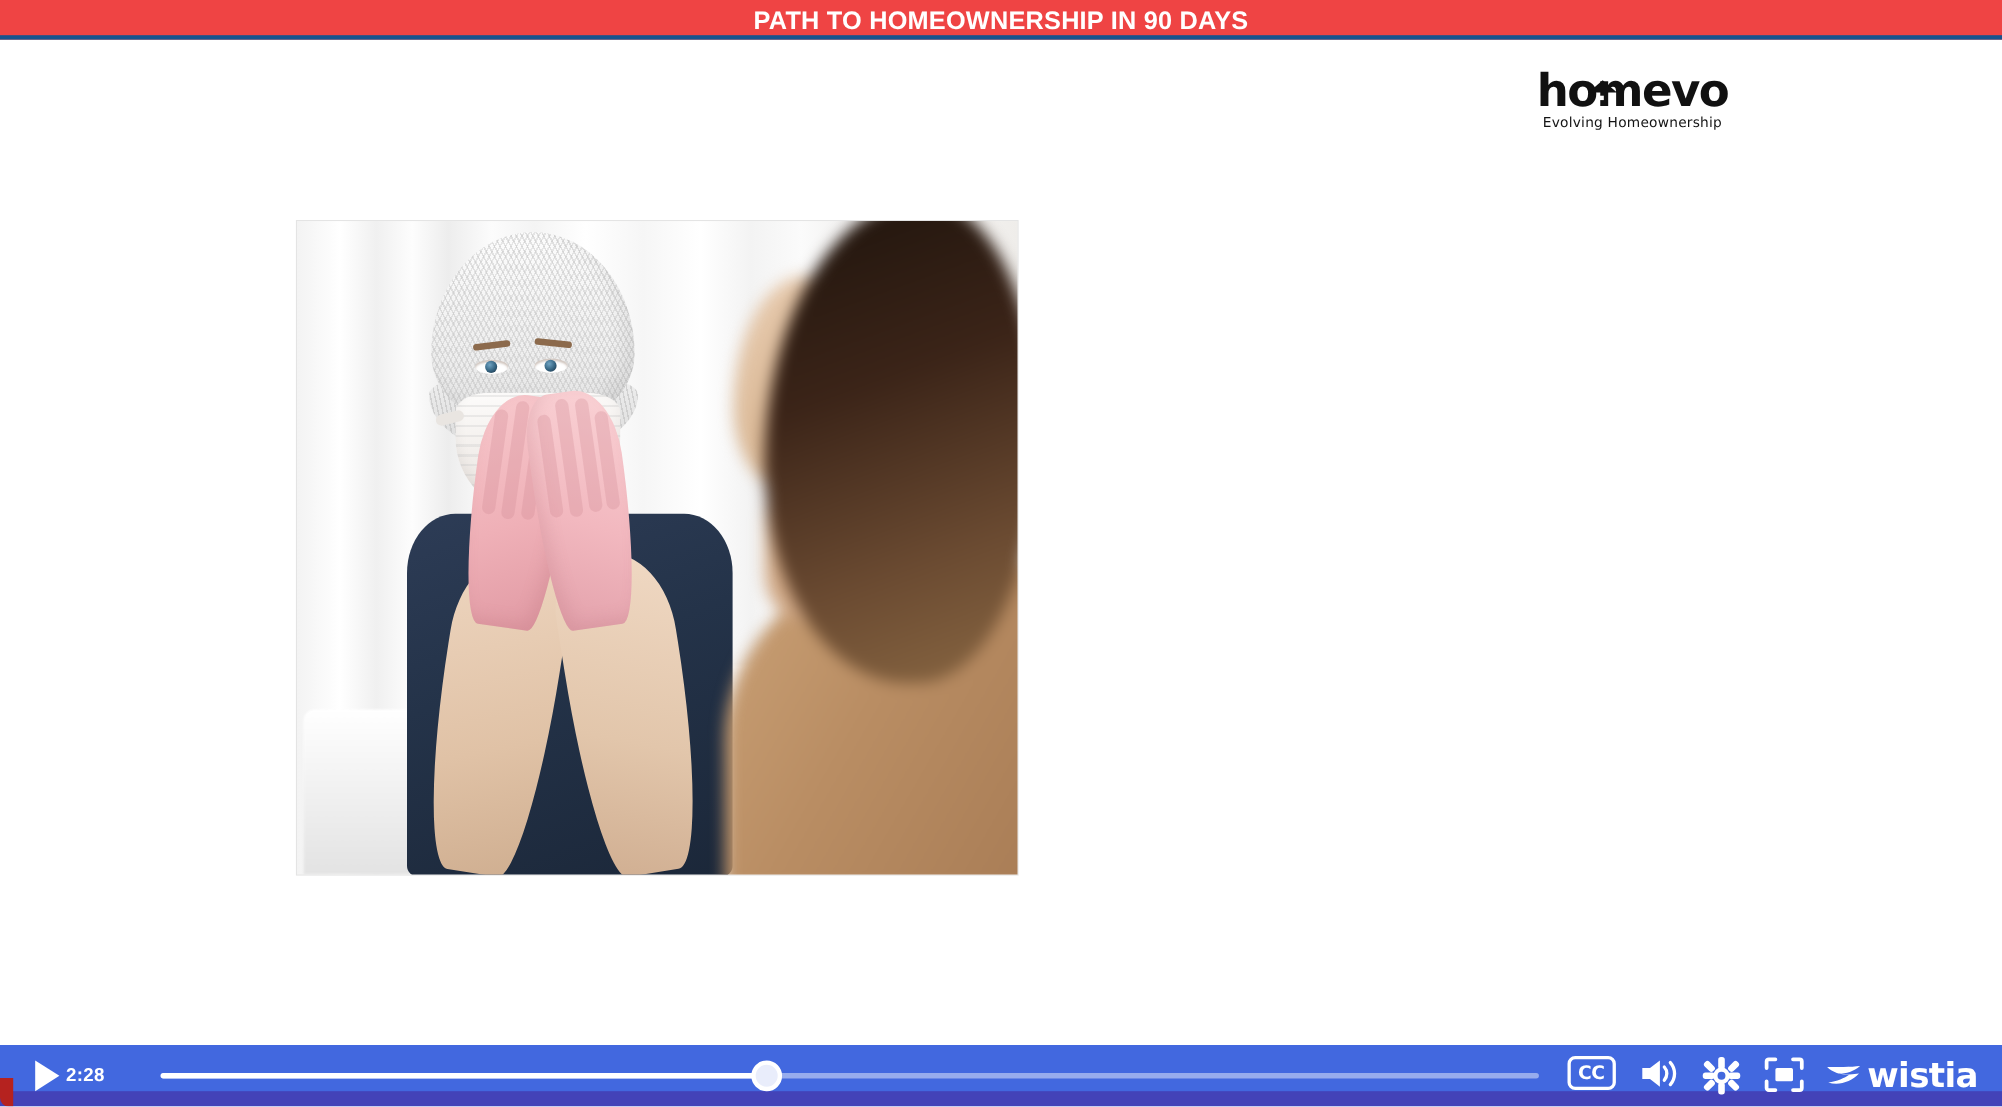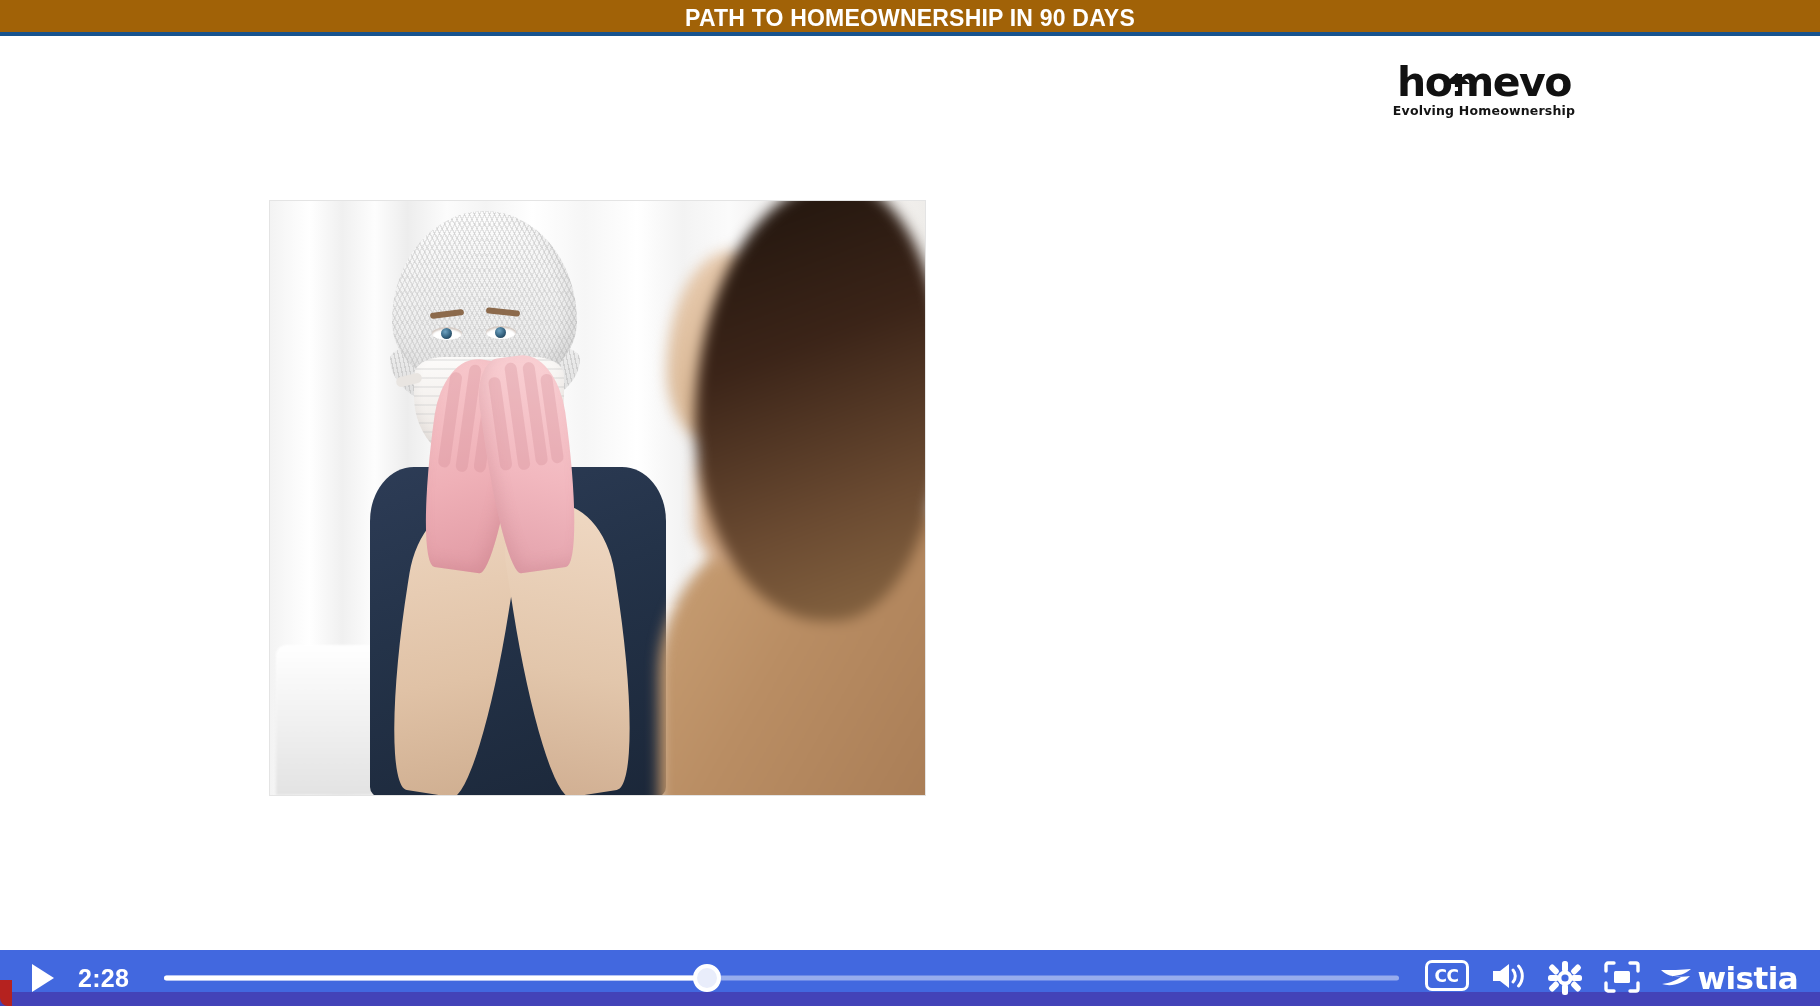--- a/index.html
+++ b/index.html
@@ -16,21 +16,21 @@
     position:relative;
     width:1820px; height:1006px;
     background:#ffffff;
     overflow:hidden;
   }
 
   
   .slide-titlebar {
     position:absolute; left:0; top:0;
     width:1820px; height:36px;
-    background:#a16207;
+    background:#ef4444;
     display:flex; align-items:center; justify-content:center;
     box-shadow:inset 0 -3px 0 rgba(0,0,0,0.10);
   }
   .slide-titlebar .rule {
     position:absolute; left:0; bottom:0; width:100%; height:4px;
     background:#17538e;
   }
   .slide-title {
     position:relative;
     color:#ffffff;
@@ -74,21 +74,21 @@
   }
   .logo-roof-dot {
     position:absolute;
     left:56px; top:25px;
     width:5px; height:4px;
     background:#ffffff;
   }
   .logo-tagline {
     margin-top:2px;
     font-size:12.5px;
-    font-weight:700;
+    font-weight:400;
     letter-spacing:0.2px;
     color:#141414;
     font-family:"DejaVu Sans", sans-serif;
     line-height:1;
   }
 
   
   .photo {
     position:absolute;
     left:270px; top:165px;
@@ -284,23 +284,22 @@
     cursor:pointer; flex:0 0 auto;
   }
   .play-tri {
     width:0; height:0;
     border-top:14px solid transparent;
     border-bottom:14px solid transparent;
     border-left:22px solid #ffffff;
   }
 
   .time {
-    margin-left:18px;
     color:#ffffff;
-    font-size:25px;
+    font-size:17px;
     font-weight:600;
     letter-spacing:0.3px;
     flex:0 0 auto;
     min-width:62px;
   }
 
   .scrub {
     position:relative;
     flex:1 1 auto;
     height:30px;

